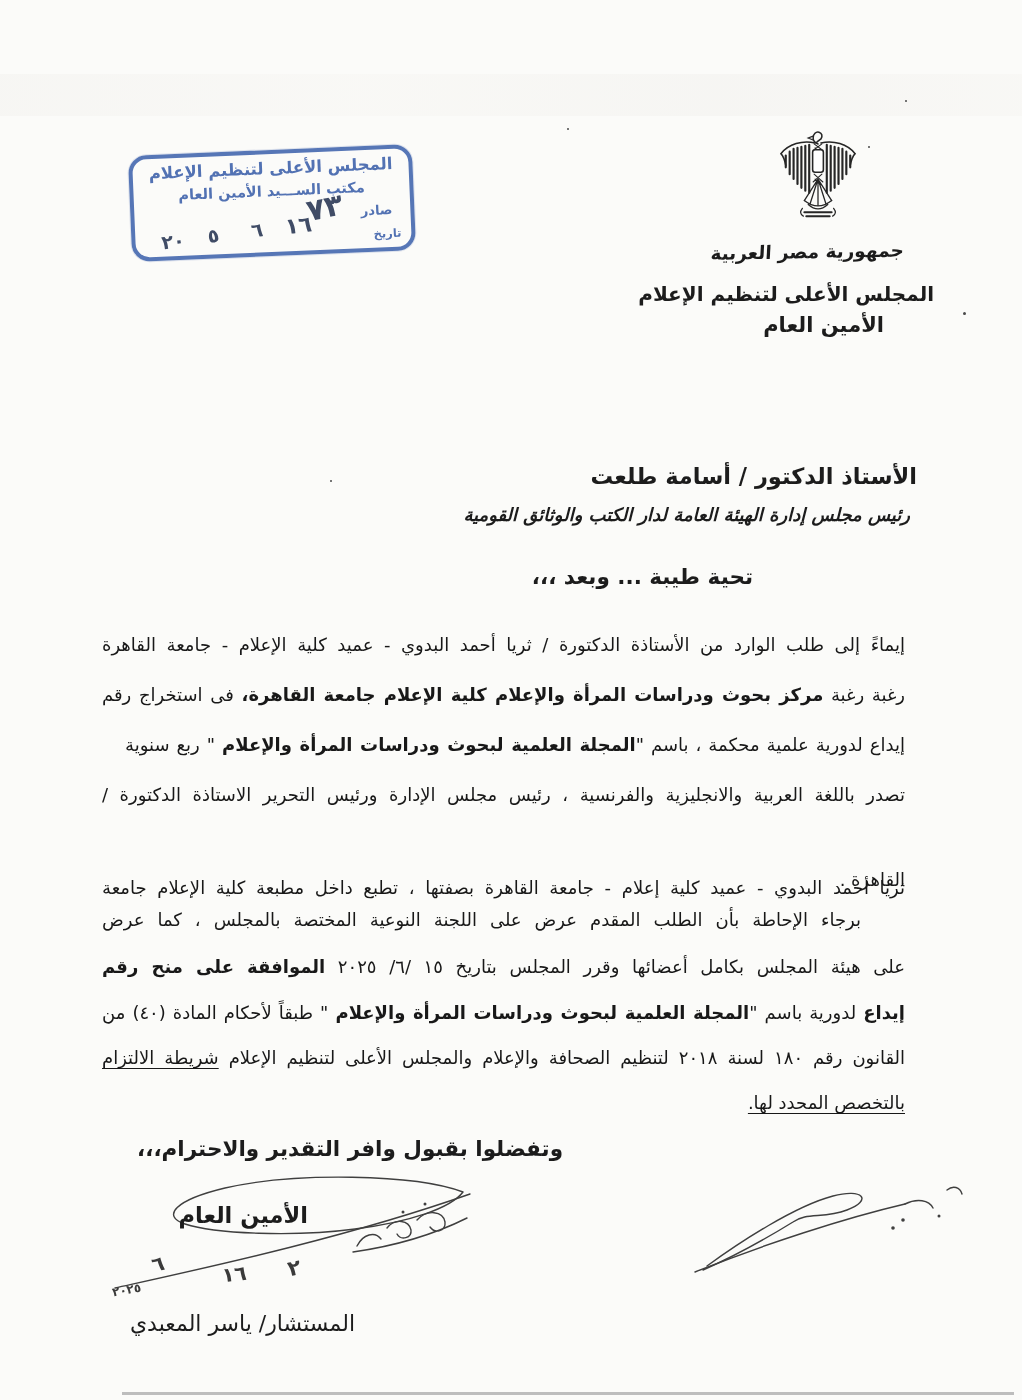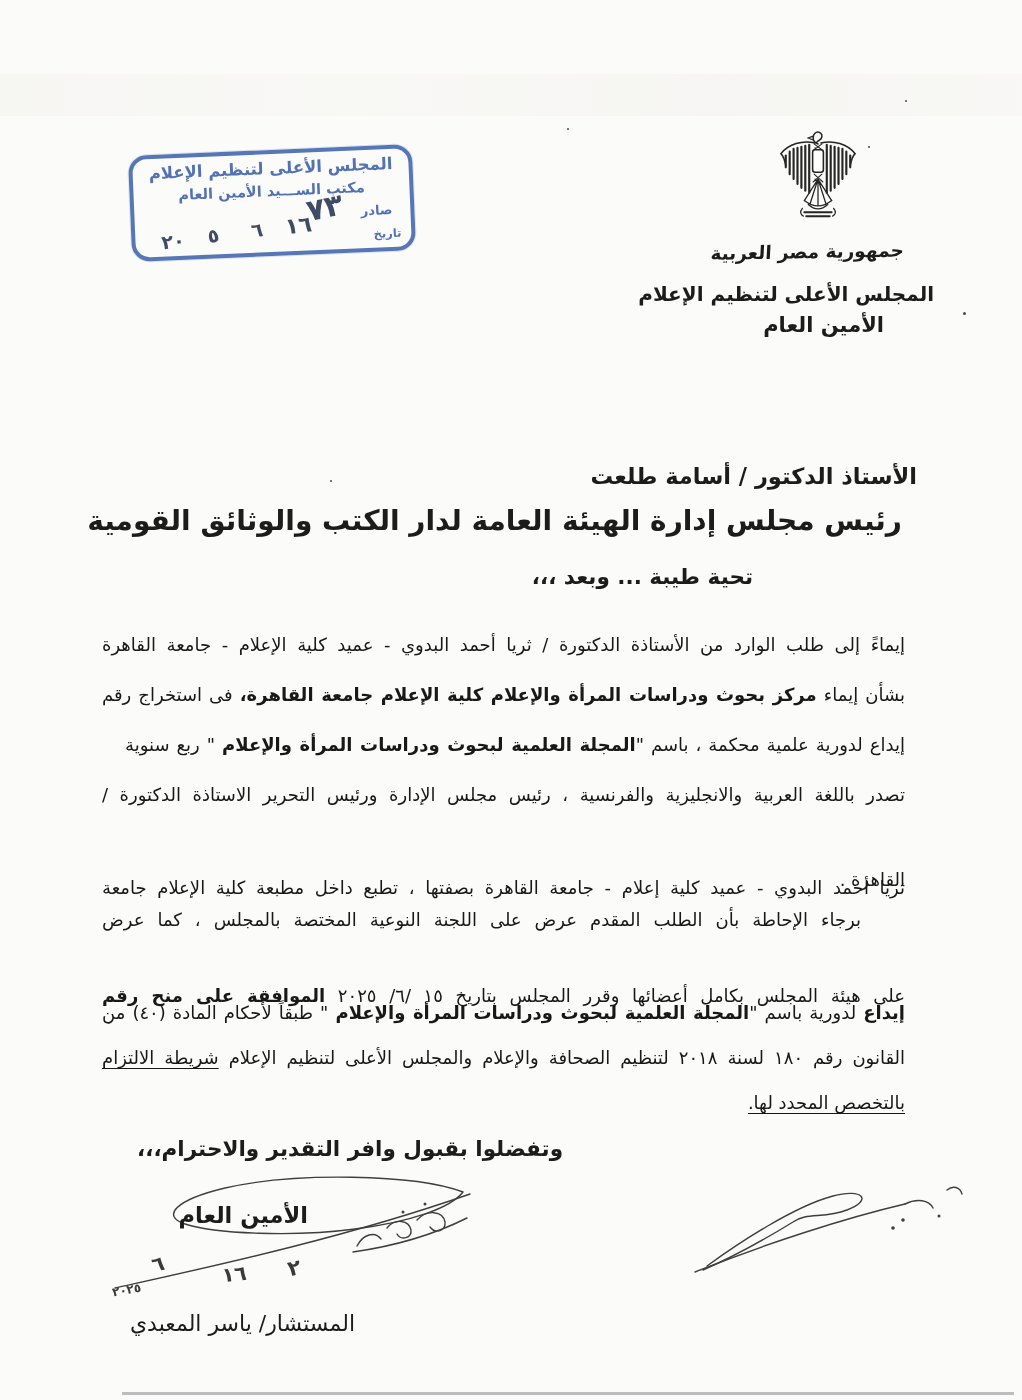--- a/index.html
+++ b/index.html
@@ -29,21 +29,21 @@
   
   .eagle{position:absolute;left:776px;top:130px;width:84px;height:102px;}
   .republic{position:absolute;right:118px;top:241px;width:176px;text-align:center;
     font-size:18.5px;font-weight:700;transform:rotate(-1deg) skewX(-4deg);direction:rtl;white-space:nowrap;}
   .council{position:absolute;right:88px;top:282px;width:250px;text-align:center;
     font-size:20px;font-weight:700;direction:rtl;white-space:nowrap;}
   .secretary{position:absolute;right:138px;top:313px;width:112px;text-align:center;
     font-size:21px;font-weight:700;direction:rtl;white-space:nowrap;}
   
   .rec1{position:absolute;right:105px;top:463px;font-size:22.5px;font-weight:700;direction:rtl;white-space:nowrap;}
-  .rec2{position:absolute;right:120px;top:504px;font-size:28px;font-weight:700;direction:rtl;white-space:nowrap;}
+  .rec2{position:absolute;right:112px;top:504px;font-size:18px;font-weight:700;direction:rtl;white-space:nowrap;font-style:italic;}
   .salut{position:absolute;right:269px;top:564px;font-size:21.5px;font-weight:700;direction:rtl;white-space:nowrap;}
   
   #body-lines{position:absolute;left:102px;right:117px;top:0;bottom:0;}
   .bline{position:absolute;left:0;right:0;direction:rtl;font-size:18px;
     text-align:justify;text-align-last:justify;line-height:1.35;color:#181818;}
   .bline.nojust{text-align:center;text-align-last:right;}
   .bline.indent{padding-right:44px;}
   .bline .b{font-weight:700;}
   .bline .u{text-decoration:underline;text-underline-offset:4px;}
   .closing{position:absolute;right:459px;top:1136px;font-size:21.5px;font-weight:700;
@@ -109,27 +109,27 @@
   <div class="republic">جمهورية مصر العربية</div>
   <div class="council">المجلس الأعلى لتنظيم الإعلام</div>
   <div class="secretary">الأمين العام</div>
 
   <div class="rec1">الأستاذ الدكتور / أسامة طلعت</div>
   <div class="rec2">رئيس مجلس إدارة الهيئة العامة لدار الكتب والوثائق القومية</div>
   <div class="salut">تحية طيبة ... وبعد ،،،</div>
 
   <div id="body-lines">
       <div class="bline" style="top: 633px;"><span>إيماءً إلى طلب الوارد من الأستاذة الدكتورة / ثريا أحمد البدوي - عميد كلية الإعلام - جامعة القاهرة</span></div>
-      <div class="bline" style="top: 683px;"><span>بشأن إيماء </span><span class="b">مركز بحوث ودراسات المرأة والإعلام كلية الإعلام جامعة القاهرة،</span><span> فى استخراج رقم</span></div>
+      <div class="bline" style="top: 683px;"><span>رغبة رغبة </span><span class="b">مركز بحوث ودراسات المرأة والإعلام كلية الإعلام جامعة القاهرة،</span><span> فى استخراج رقم</span></div>
       <div class="bline" style="top: 733px; margin-left: 23px;"><span>إيداع لدورية علمية محكمة ، باسم "</span><span class="b">المجلة العلمية لبحوث ودراسات المرأة والإعلام</span><span> " ربع سنوية</span></div>
       <div class="bline" style="top: 783px;"><span>تصدر باللغة العربية والانجليزية والفرنسية ،  رئيس مجلس الإدارة ورئيس التحرير الاستاذة الدكتورة /</span></div>
       <div class="bline" style="top: 830px; margin-top: 46px;"><span>ثريا أحمد البدوي -  عميد كلية إعلام - جامعة القاهرة بصفتها ، تطبع داخل مطبعة كلية الإعلام جامعة</span></div>
       <div class="bline nojust" style="top: 868px;"><span>القاهرة .</span></div>
       <div class="bline indent" style="top: 908px;"><span>برجاء الإحاطة بأن الطلب المقدم عرض على اللجنة النوعية المختصة بالمجلس ، كما عرض</span></div>
-      <div class="bline" style="top: 955px; margin-top: 29px;"><span>على هيئة المجلس بكامل أعضائها وقرر المجلس بتاريخ ١٥ /٦/ ٢٠٢٥ </span><span class="b">الموافقة على منح رقم</span></div>
+      <div class="bline" style="top: 955px;"><span>على هيئة المجلس بكامل أعضائها وقرر المجلس بتاريخ ١٥ /٦/ ٢٠٢٥ </span><span class="b">الموافقة على منح رقم</span></div>
       <div class="bline" style="top: 1001px;"><span class="b">إيداع</span><span> لدورية باسم "</span><span class="b">المجلة العلمية لبحوث ودراسات المرأة والإعلام</span><span> " طبقاً لأحكام المادة (٤٠) من</span></div>
       <div class="bline" style="top: 1046px;"><span>القانون رقم ١٨٠ لسنة ٢٠١٨ لتنظيم الصحافة والإعلام والمجلس الأعلى لتنظيم الإعلام </span><span class="u">شريطة الالتزام</span></div>
       <div class="bline nojust" style="top: 1091px;"><span class="u">بالتخصص المحدد لها.</span></div>
     </div>
 
   <div class="closing">وتفضلوا بقبول وافر التقدير والاحترام،،،</div>
 
   <svg class="sig-svg" style="left:55px;top:1176px" width="520" height="150" viewBox="0 0 520 150" fill="none" stroke="#3f3f3f" stroke-width="1.4" stroke-linecap="round">
     <path d="M 408,16 C 360,-2 240,-4 170,12 C 120,24 106,40 130,48 C 160,58 240,61 300,53 C 355,46 396,32 408,16"></path>
     <path d="M 60,112 C 150,92 290,62 415,18"></path>

